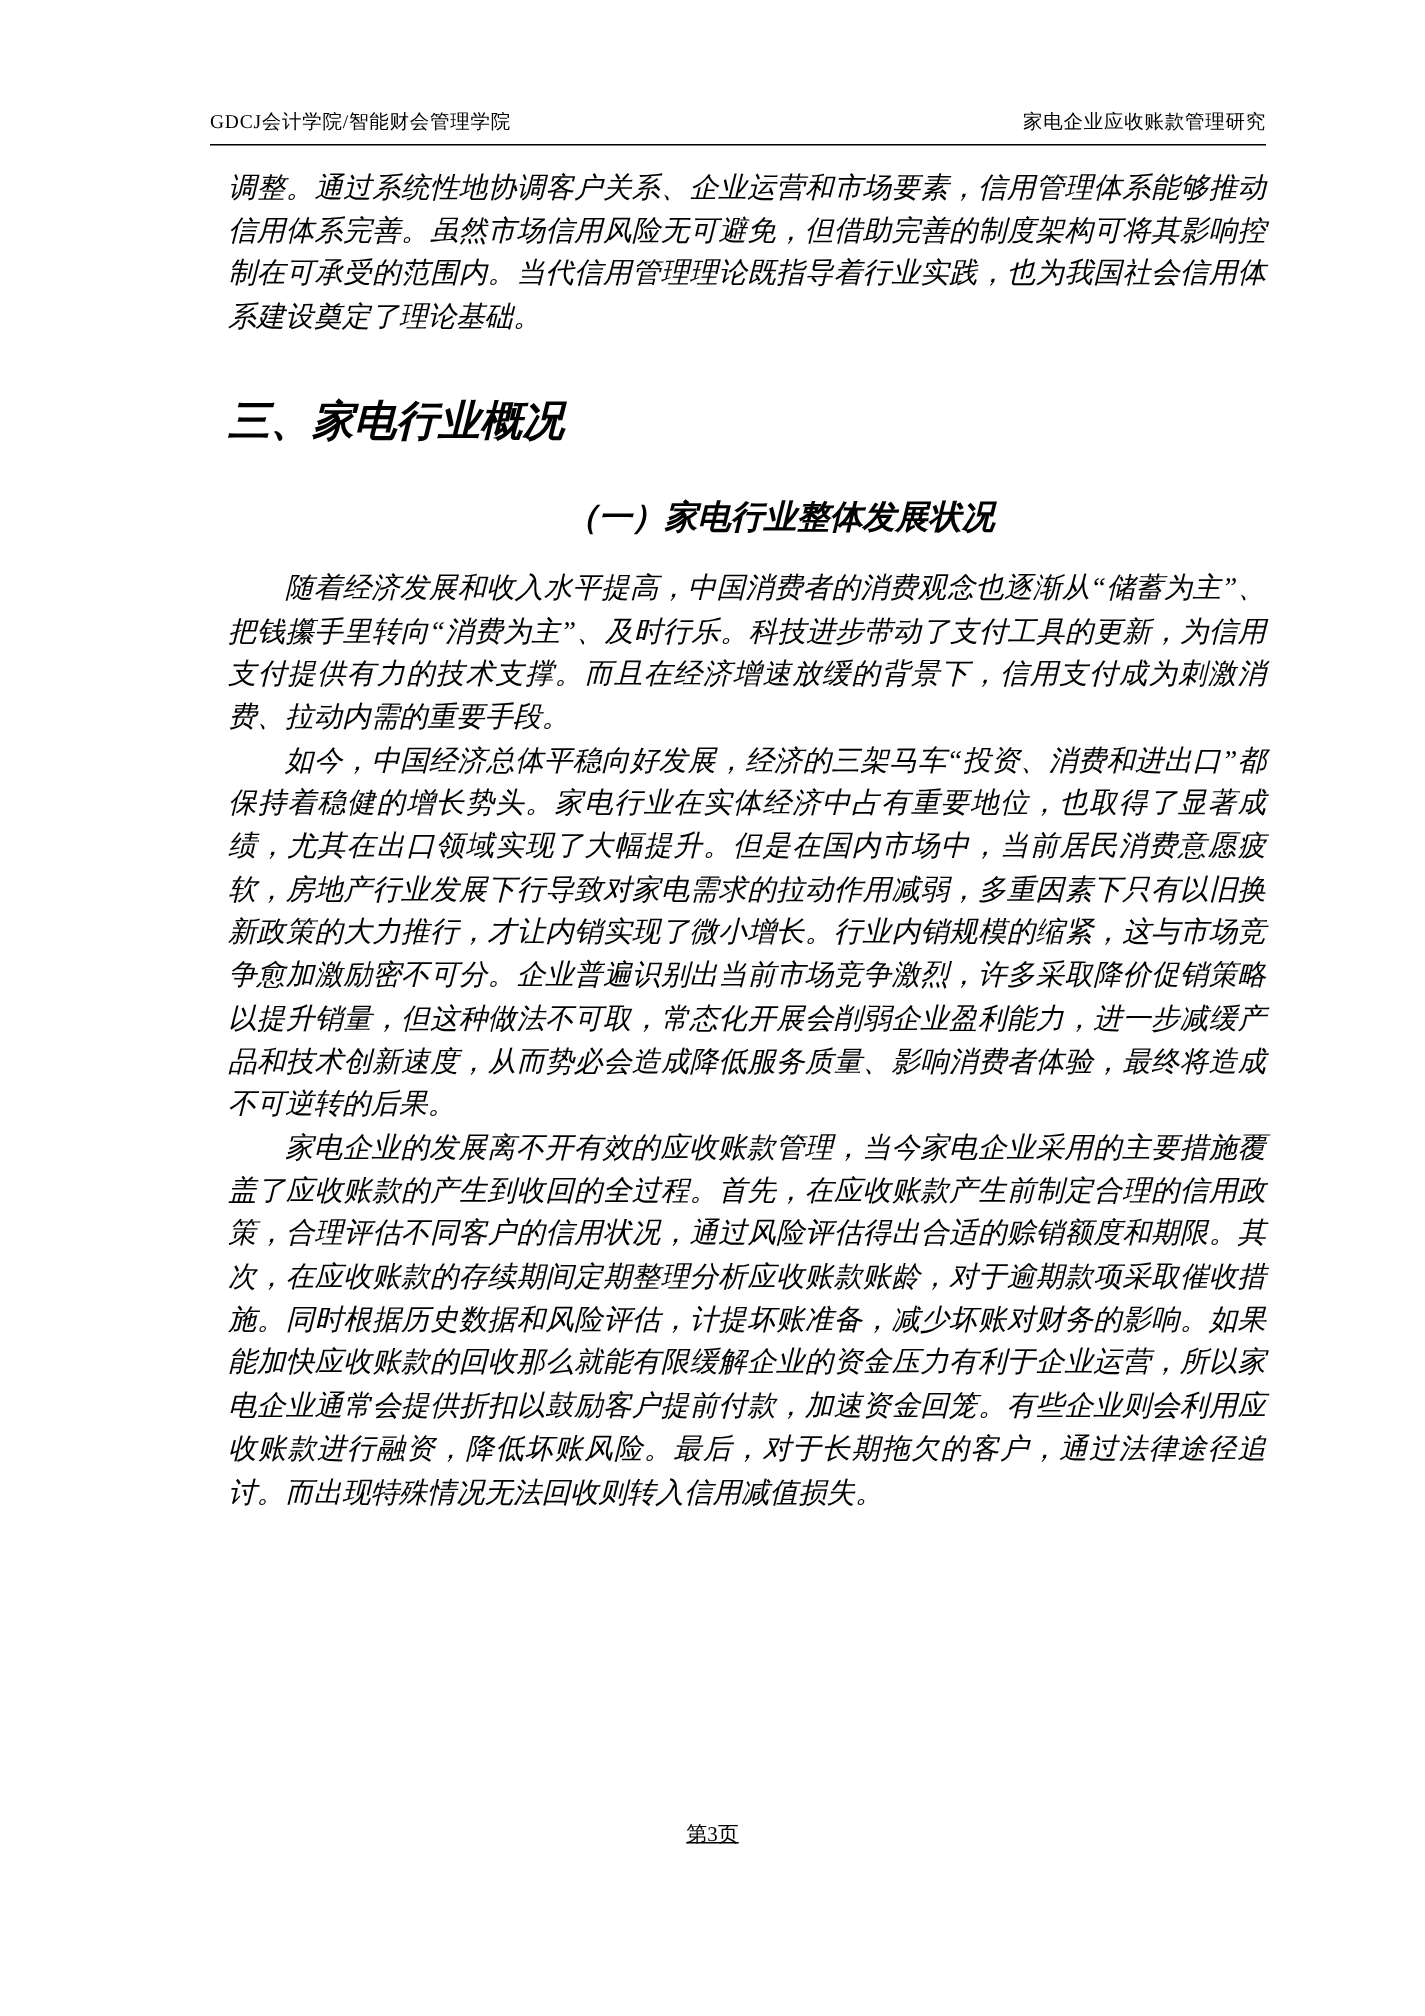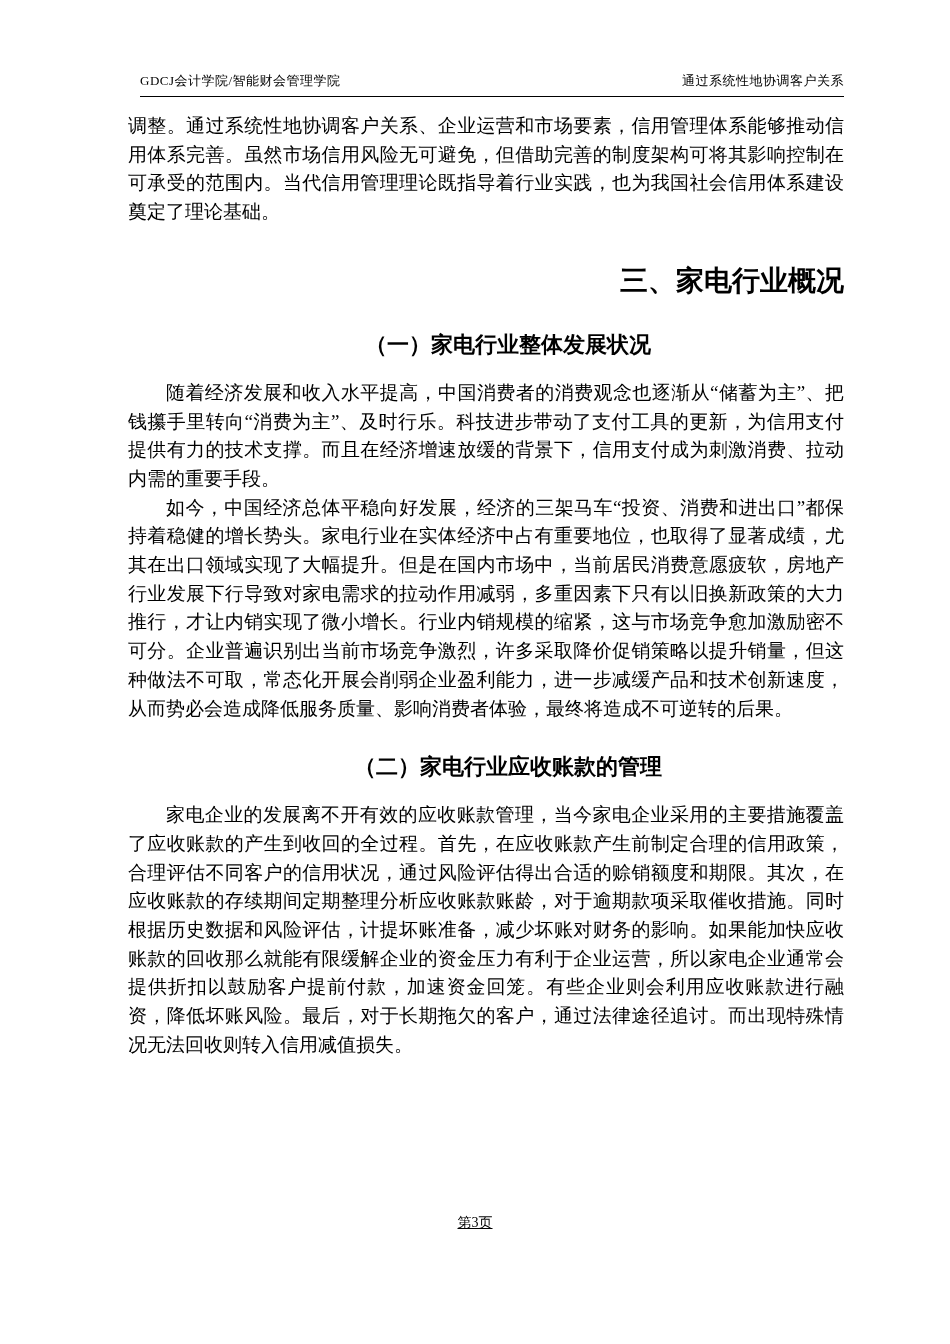--- a/index.html
+++ b/index.html
@@ -25,36 +25,37 @@
     justify-content: space-between;
     align-items: flex-end;
     font-size: 13px;
     letter-spacing: 0.5px;
     padding-bottom: 6px;
     border-bottom: 1.5px solid #000000;
   }
   .page-body {
     position: absolute;
     top: 112px;
-    left: 128px;
+    left: 152px;
     right: 106px;
     text-align: justify;
     font-size: 19px;
     line-height: 28.7px;
+    font-style: italic;
   }
   .para {
     margin: 0;
     text-indent: 2em;
   }
   .para.no-indent {
     text-indent: 0;
   }
   .chapter-title {
     margin: 34px 0 20px 0;
-    text-align: right;
+    text-align: left;
     font-size: 28px;
     line-height: 40px;
     font-weight: bold;
     font-family: "Liberation Sans", "DejaVu Sans", sans-serif;
   }
   .section-heading {
     margin: 28px 0 18px 0;
     text-indent: 2em;
     font-size: 22px;
     line-height: 32px;
@@ -72,36 +73,35 @@
     text-decoration: underline;
   }
 </style>
 </head>
 <body>
 
 <div class="page">
 
   <header class="page-header">
     <span class="header-left">GDCJ会计学院/智能财会管理学院</span>
-    <span class="header-right">通过系统性地协调客户关系</span>
+    <span class="header-right">家电企业应收账款管理研究</span>
   </header>
 
   <main class="page-body">
 
     <p class="para no-indent">调整。通过系统性地协调客户关系、企业运营和市场要素，信用管理体系能够推动信用体系完善。虽然市场信用风险无可避免，但借助完善的制度架构可将其影响控制在可承受的范围内。当代信用管理理论既指导着行业实践，也为我国社会信用体系建设奠定了理论基础。</p>
 
     <h1 class="chapter-title">三、家电行业概况</h1>
 
     <h2 class="section-heading">（一）家电行业整体发展状况</h2>
 
     <p class="para">随着经济发展和收入水平提高，中国消费者的消费观念也逐渐从“储蓄为主”、把钱攥手里转向“消费为主”、及时行乐。科技进步带动了支付工具的更新，为信用支付提供有力的技术支撑。而且在经济增速放缓的背景下，信用支付成为刺激消费、拉动内需的重要手段。</p>
 
     <p class="para">如今，中国经济总体平稳向好发展，经济的三架马车“投资、消费和进出口”都保持着稳健的增长势头。家电行业在实体经济中占有重要地位，也取得了显著成绩，尤其在出口领域实现了大幅提升。但是在国内市场中，当前居民消费意愿疲软，房地产行业发展下行导致对家电需求的拉动作用减弱，多重因素下只有以旧换新政策的大力推行，才让内销实现了微小增长。行业内销规模的缩紧，这与市场竞争愈加激励密不可分。企业普遍识别出当前市场竞争激烈，许多采取降价促销策略以提升销量，但这种做法不可取，常态化开展会削弱企业盈利能力，进一步减缓产品和技术创新速度，从而势必会造成降低服务质量、影响消费者体验，最终将造成不可逆转的后果。</p>
 
-    <h2 class="section-heading">（二）家电行业应收账款的管理</h2>
 
     <p class="para">家电企业的发展离不开有效的应收账款管理，当今家电企业采用的主要措施覆盖了应收账款的产生到收回的全过程。首先，在应收账款产生前制定合理的信用政策，合理评估不同客户的信用状况，通过风险评估得出合适的赊销额度和期限。其次，在应收账款的存续期间定期整理分析应收账款账龄，对于逾期款项采取催收措施。同时根据历史数据和风险评估，计提坏账准备，减少坏账对财务的影响。如果能加快应收账款的回收那么就能有限缓解企业的资金压力有利于企业运营，所以家电企业通常会提供折扣以鼓励客户提前付款，加速资金回笼。有些企业则会利用应收账款进行融资，降低坏账风险。最后，对于长期拖欠的客户，通过法律途径追讨。而出现特殊情况无法回收则转入信用减值损失。</p>
 
   </main>
 
   <footer class="page-footer">
     <span>第3页</span>
   </footer>
 
 </div>

